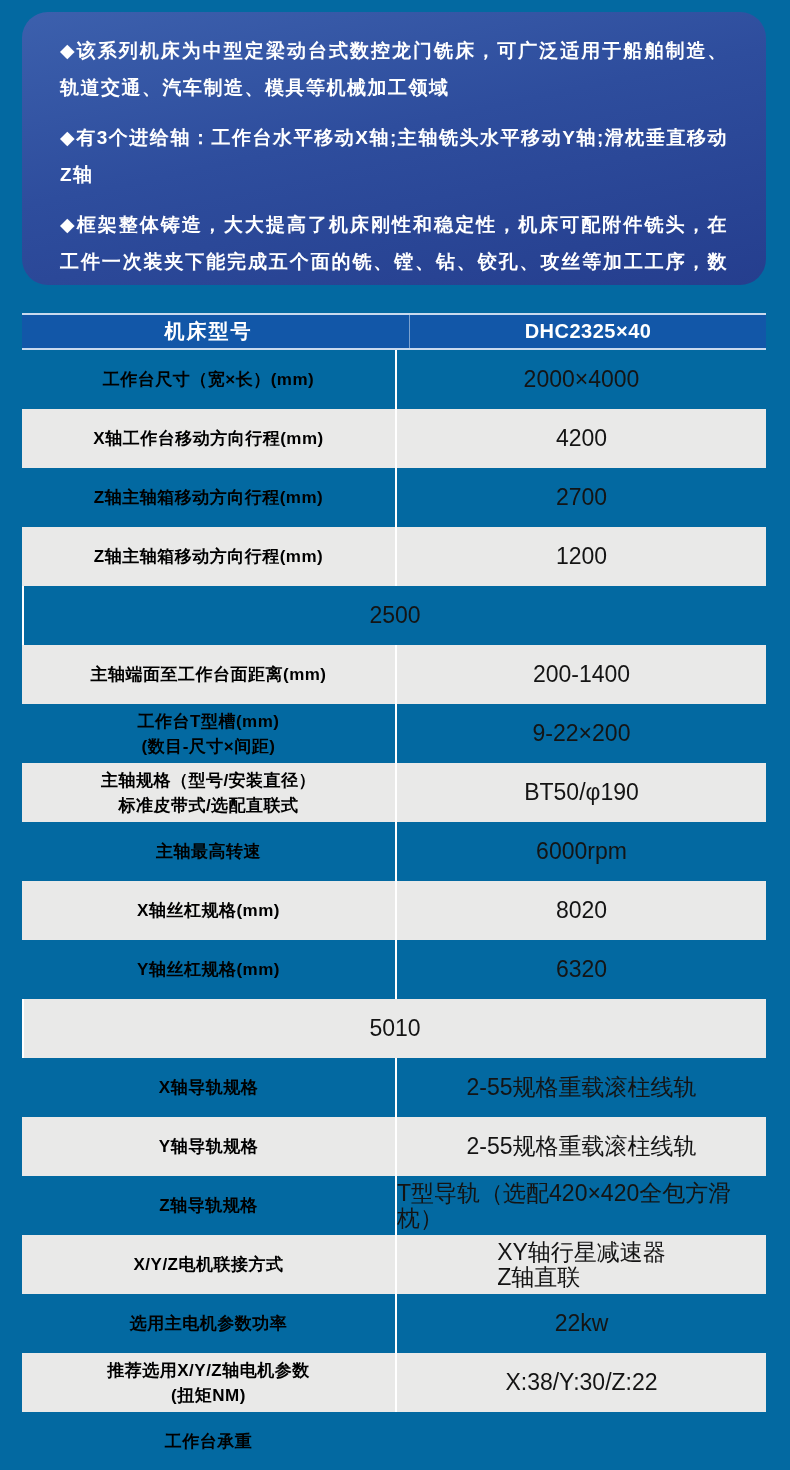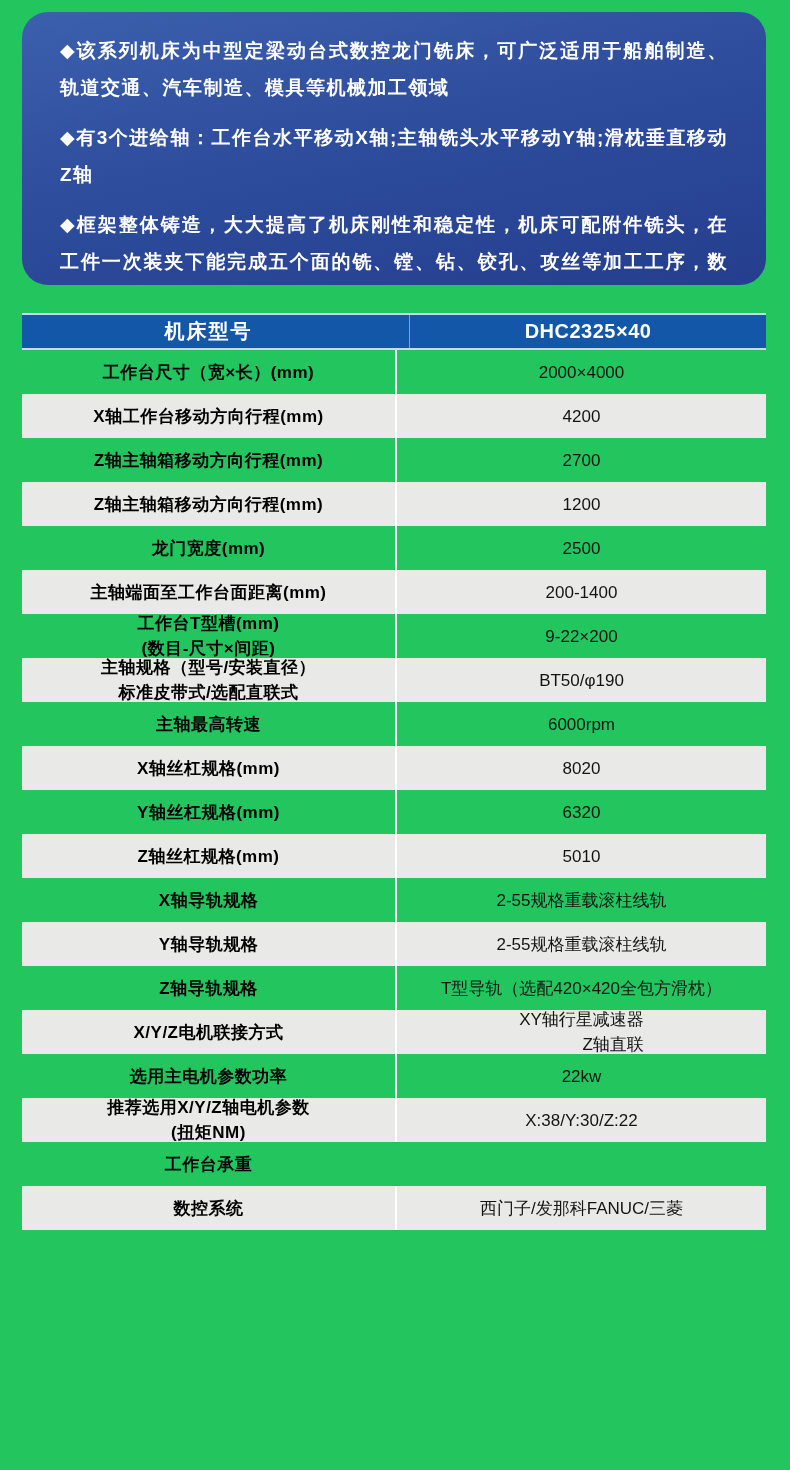--- a/index.html
+++ b/index.html
@@ -6,21 +6,21 @@
     margin: 0;
     padding: 0;
     background: #ffffff;
     width: 790px;
     font-family: "Liberation Sans", "DejaVu Sans", sans-serif;
   }
   .page {
     width: 790px;
     height: 1470px;
     overflow: hidden;
-    background: #22c55e;
+    background: #0369a1;
   }
   
   .feature-box {
     box-sizing: border-box;
     margin: 12px 24px 0 22px;
     width: 744px;
     height: 273px;
     border-radius: 26px;
     background: linear-gradient(168deg, var(--box-grad-top) 0%, var(--box-grad-mid) 45%, var(--box-grad-bottom) 100%);
     color: #ffffff;
@@ -63,21 +63,21 @@
     flex: 1;
     border-left: 1px solid rgba(255,255,255,0.45);
     display: flex;
     align-items: center;
     justify-content: center;
     letter-spacing: 0.5px;
     margin-left: 14px;
   }
   .row {
     display: flex;
-    height: 44px;
+    height: 59px;
   }
   .row.gray { background: var(--row-alt); }
   .row .c1 {
     width: 373px;
     display: flex;
     align-items: center;
     justify-content: center;
     font-weight: bold;
     font-size: 17px;
     color: #000000;
@@ -85,23 +85,23 @@
     white-space: pre-line;
     line-height: 25px;
     letter-spacing: 0.5px;
   }
   .row .c2 {
     flex: 1;
     border-left: 2px solid #ffffff;
     display: flex;
     align-items: center;
     justify-content: center;
-    font-size: 17px;
+    font-size: 23px;
     color: #141414;
-    text-align: right;
+    text-align: left;
     white-space: pre-line;
     line-height: 25px;
   }
 </style>
 </head>
 <body>
 
 <div class="page">
 
   <div class="feature-box">
@@ -130,21 +130,20 @@
     <div class="c1">Z轴主轴箱移动方向行程(mm)</div>
     <div class="c2">2700</div>
   </div>
 
   <div class="row gray">
     <div class="c1">Z轴主轴箱移动方向行程(mm)</div>
     <div class="c2">1200</div>
   </div>
 
   <div class="row">
-    <div class="c1">龙门宽度(mm)</div>
     <div class="c2">2500</div>
   </div>
 
   <div class="row gray">
     <div class="c1">主轴端面至工作台面距离(mm)</div>
     <div class="c2">200-1400</div>
   </div>
 
   <div class="row">
     <div class="c1">工作台T型槽(mm)
@@ -167,21 +166,20 @@
     <div class="c1">X轴丝杠规格(mm)</div>
     <div class="c2">8020</div>
   </div>
 
   <div class="row">
     <div class="c1">Y轴丝杠规格(mm)</div>
     <div class="c2">6320</div>
   </div>
 
   <div class="row gray">
-    <div class="c1">Z轴丝杠规格(mm)</div>
     <div class="c2">5010</div>
   </div>
 
   <div class="row">
     <div class="c1">X轴导轨规格</div>
     <div class="c2">2-55规格重载滚柱线轨</div>
   </div>
 
   <div class="row gray">
     <div class="c1">Y轴导轨规格</div>

